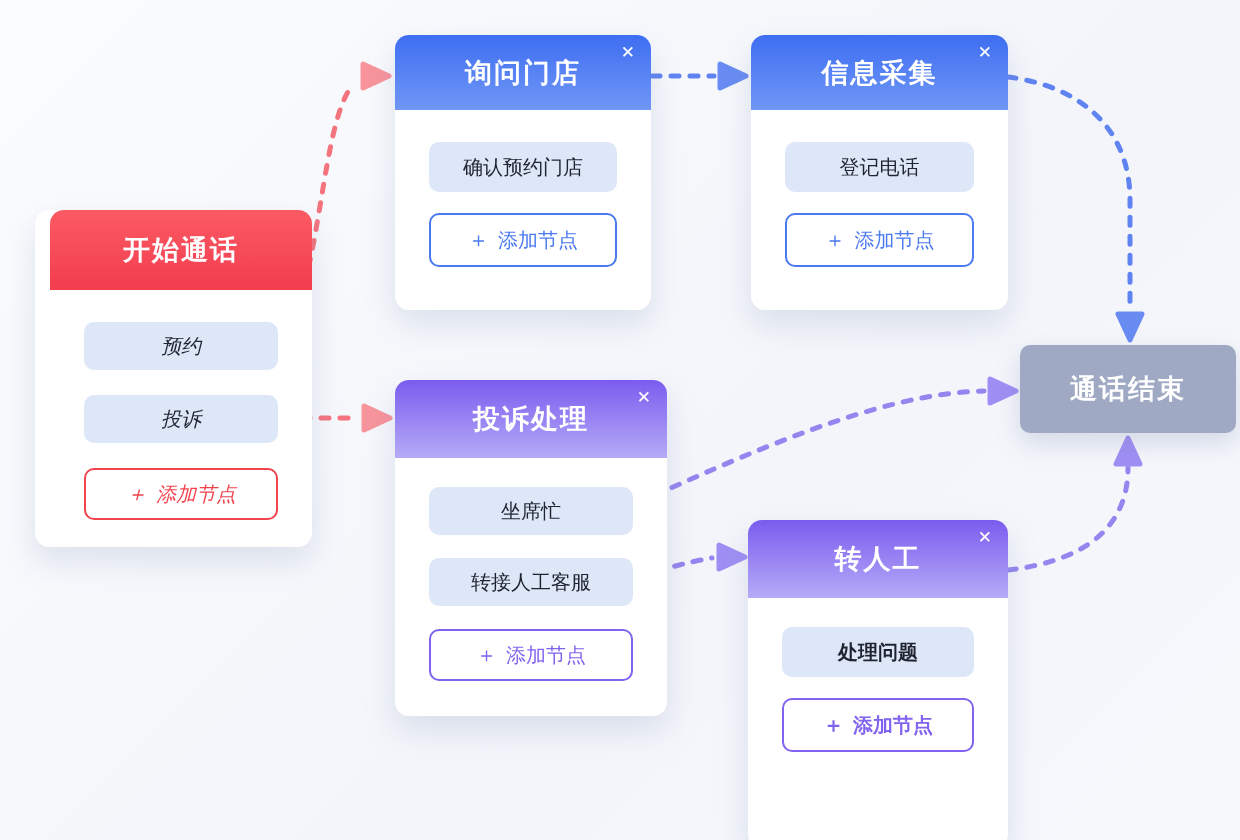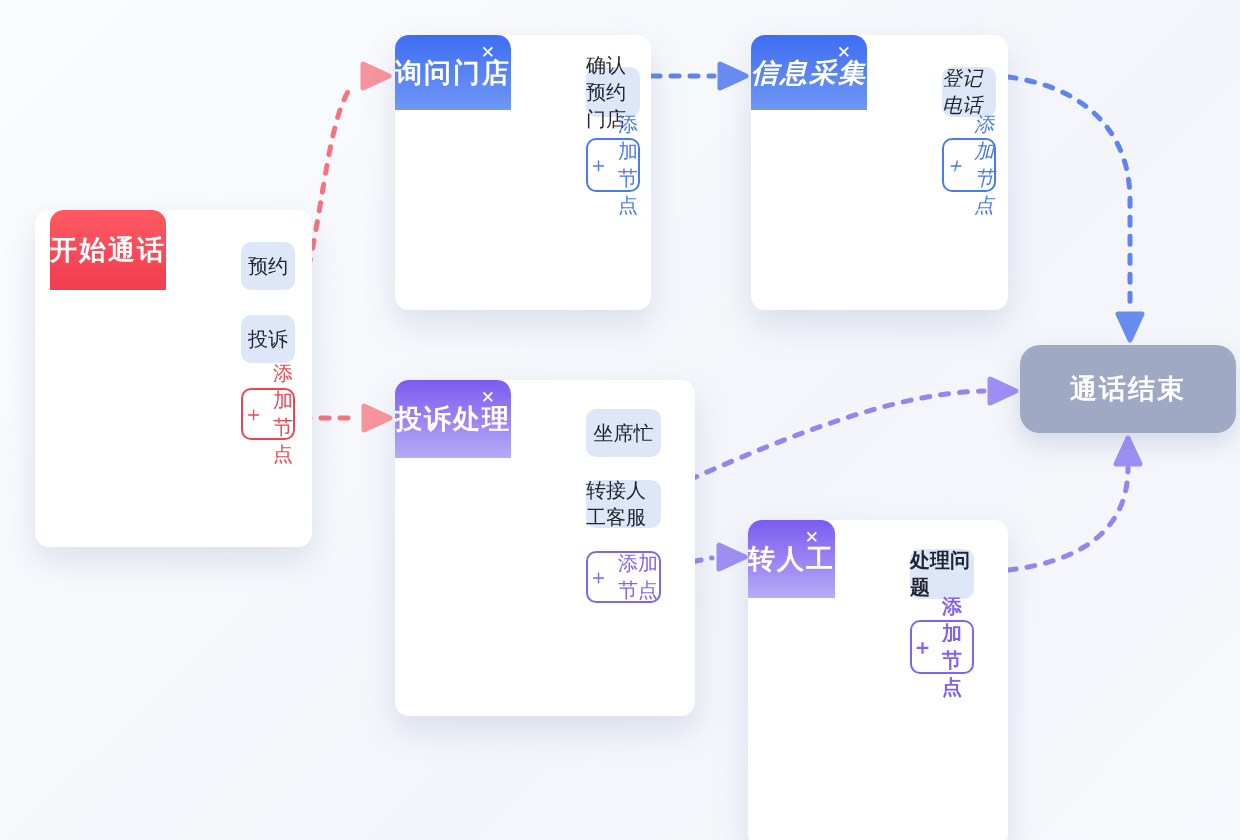--- a/index.html
+++ b/index.html
@@ -1,60 +1,60 @@
 <!DOCTYPE html>
 <html style="--red_hdr_top: #FB5A63; --red_hdr_bot: #F23D4F; --blue_hdr_top: #3E6EF2; --blue_hdr_bot: #7097F5; --purple_hdr_top: #7B5CEF; --purple_hdr_bot: #B5ABF7; --end_bg: #9FA9C3; --pill_bg: #DEE7F8; --pill_text: #1F2430; --red_btn: #F2444F; --blue_btn: #4B79F0; --purple_btn: #8063EE; --red_line: #F4747E; --red_arrow: #F8949C; --red_dot: #F5404F; --blue_line: #5F84F1; --blue_arrow: #688CF2; --purple_line: #9486EF; --purple_arrow: #9F8FF4; --purple_dot: #7963E8;"><head>
 <meta charset="utf-8">
 <style>
   html,body{margin:0;padding:0;}
   body{font-family:"Liberation Sans","DejaVu Sans",sans-serif;}
   #canvas{position:relative;width:1240px;height:840px;overflow:hidden;
     background:linear-gradient(135deg,#fbfcfe 0%,#f3f5fa 60%,#f6f8fc 100%);}
   
   .card{position:absolute;background:#ffffff;border-radius:14px;
-    box-shadow:0 14px 32px rgba(110,130,175,.20);display:flex;flex-direction:row;gap:41px;}
+    box-shadow:0 14px 32px rgba(110,130,175,.20);display:flex;flex-direction:column;}
   .hdr{position:relative;display:flex;align-items:center;justify-content:center;
     border-radius:14px 14px 0 0;color:#fff;flex:0 0 auto;}
   .theme-red  .hdr{background:linear-gradient(180deg,var(--red_hdr_top),var(--red_hdr_bot));}
   .theme-blue .hdr{background:linear-gradient(180deg,var(--blue_hdr_top),var(--blue_hdr_bot));}
   .theme-purple .hdr{background:linear-gradient(180deg,var(--purple_hdr_top),var(--purple_hdr_bot));}
   .hdr-title{font-size:27px;font-weight:700;letter-spacing:2px;}
   .close{position:absolute;top:9px;right:16px;font-size:17px;line-height:1;
     color:#fff;cursor:pointer;font-weight:400;}
   .body{display:flex;flex-direction:column;align-items:stretch;border-radius:31px;}
   .pill{background:var(--pill_bg);color:var(--pill_text);border-radius:10px;
     display:flex;align-items:center;justify-content:center;font-size:20px;}
   .add-btn{background:#fff;border:2px solid;border-radius:10px;
     display:flex;align-items:center;justify-content:center;font-size:20px;cursor:pointer;}
   .theme-red  .add-btn{color:var(--red_btn);border-color:var(--red_btn);}
   .theme-blue .add-btn{color:var(--blue_btn);border-color:var(--blue_btn);}
   .theme-purple .add-btn{color:var(--purple_btn);border-color:var(--purple_btn);}
   .plus{margin-right:9px;font-size:21px;}
   
   #card-start{left:35px;top:210px;width:262px;height:337px;padding-left:15px;}
   #card-start .hdr{height:80px;}
-  #card-start .body{padding:32px 34px 0;gap:25px;}
+  #card-start .body{padding:32px 34px 0;gap:25px;font-style:italic;}
   #card-start .pill{height:48px;}
   #card-start .add-btn{height:48px;}
   #card-ask{left:395px;top:35px;width:256px;height:275px;}
-  #card-info{left:751px;top:35px;width:257px;height:275px;font-style:italic;}
+  #card-info{left:751px;top:35px;width:257px;height:275px;}
   #card-ask .hdr,#card-info .hdr{height:75px;}
   #card-ask .body,#card-info .body{padding:32px 34px 0;gap:21px;}
   #card-ask .pill,#card-info .pill,#card-ask .add-btn,#card-info .add-btn{height:50px;}
-  #card-complaint{left:395px;top:380px;width:300px;height:336px;}
+  #card-complaint{left:395px;top:380px;width:272px;height:336px;}
   #card-complaint .hdr{height:78px;}
   #card-complaint .body{padding:29px 34px 0;gap:23px;}
   #card-complaint .pill,#card-complaint .add-btn{height:48px;}
   #card-transfer{left:748px;top:520px;width:260px;height:328px;}
   #card-transfer .hdr{height:78px;}
   #card-transfer .body{padding:29px 34px 0;gap:21px;}
   #card-transfer .pill,#card-transfer .add-btn{height:50px;font-weight:bold;}
   
   #end-node{position:absolute;left:1020px;top:345px;width:216px;height:88px;
-    background:var(--end_bg);border-radius:20px;display:flex;align-items:center;
+    background:var(--end_bg);border-radius:10px;display:flex;align-items:center;
     justify-content:center;color:#fff;font-size:27px;font-weight:700;letter-spacing:2px;
     box-shadow:0 10px 24px rgba(110,130,175,.25);}
   
   #edges{position:absolute;left:0;top:0;width:1240px;height:840px;pointer-events:none;}
   .edge{fill:none;stroke-width:5;stroke-linecap:round;stroke-dasharray:8 11;}
   .edge-red{stroke:var(--red_line);}
   .edge-blue{stroke:var(--blue_line);}
   .edge-purple{stroke:var(--purple_line);}
   .ah{stroke-width:5;stroke-linejoin:round;}
   .ah-red{fill:var(--red_arrow);stroke:var(--red_arrow);}

